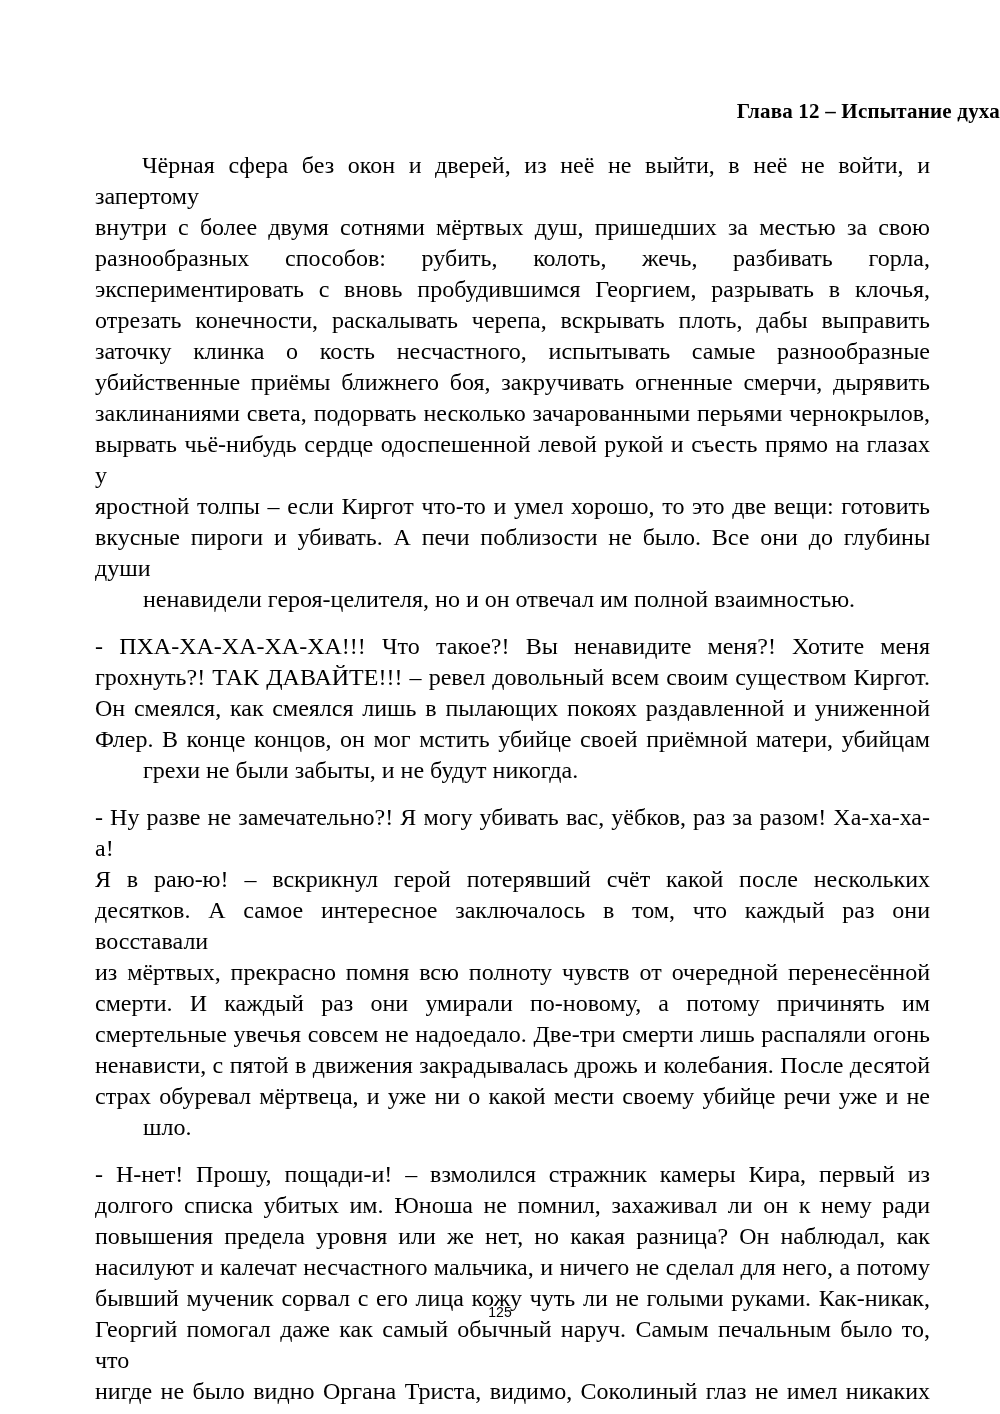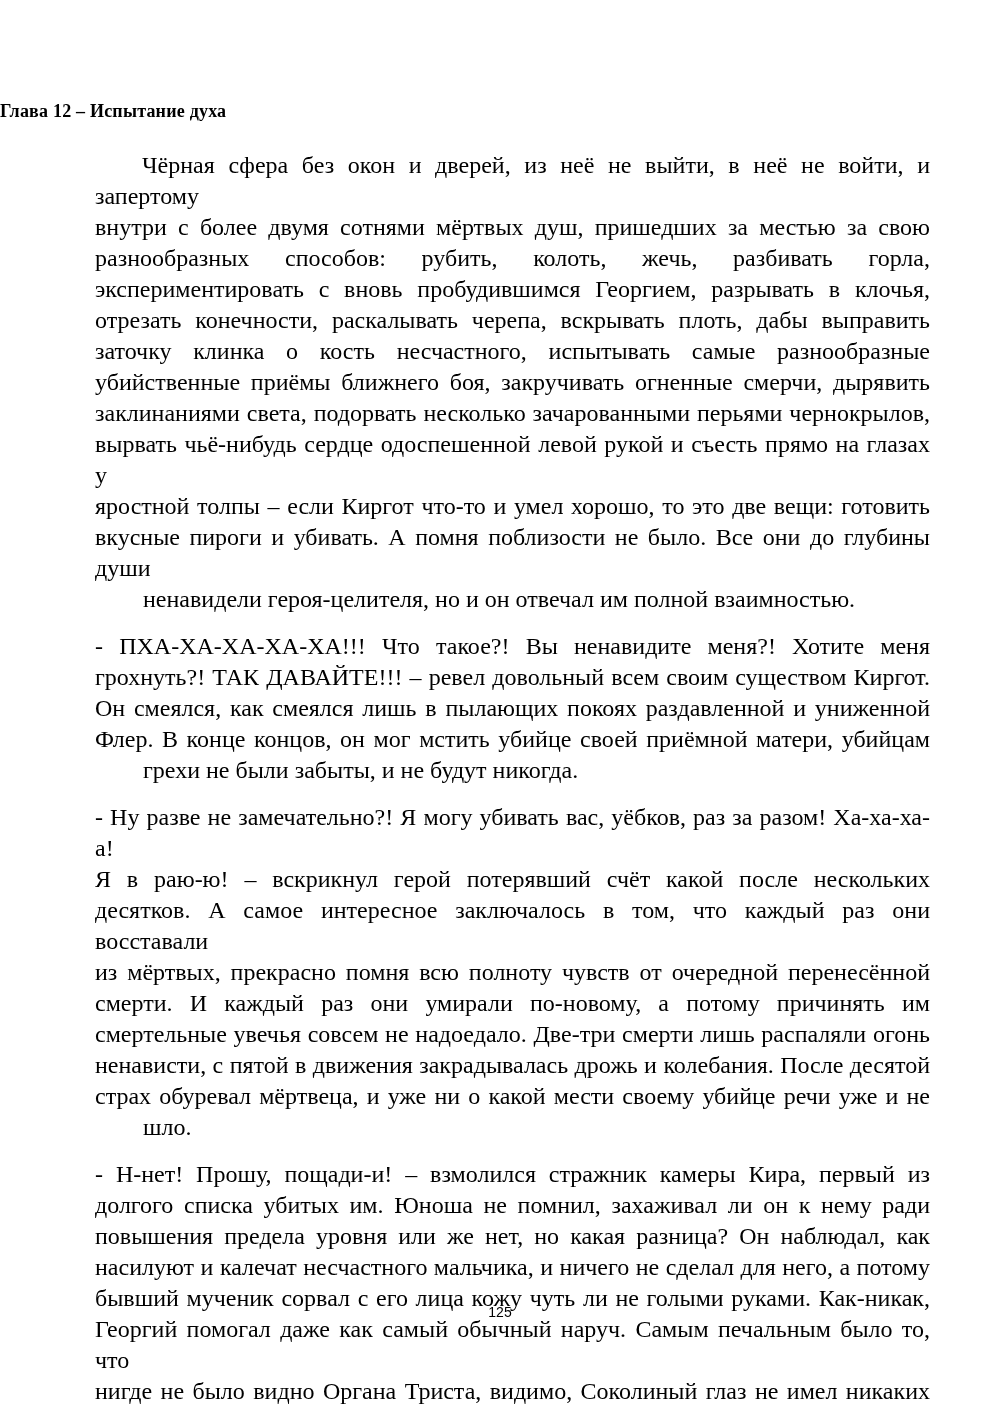--- a/index.html
+++ b/index.html
@@ -14,23 +14,23 @@
     background: #ffffff;
     color: #000000;
     font-family: "Liberation Serif", "DejaVu Serif", serif;
     overflow: hidden;
   }
   .chapter-title {
     position: absolute;
     top: 96px;
     left: 0;
     width: 100%;
-    text-align: left;
+    text-align: right;
     font-weight: bold;
-    font-size: 18px;
+    font-size: 21px;
     line-height: 31px;
     letter-spacing: 0.2px;
   }
   .content {
     position: absolute;
     left: 95px;
     top: 150px;
     width: 835px;
     font-size: 24px;
     line-height: 31px;
@@ -67,21 +67,21 @@
         <div class="line indent">Чёрная сфера без окон и дверей, из неё не выйти, в неё не войти, и запертому</div>
         <div class="line">внутри с более двумя сотнями мёртвых душ, пришедших за местью за свою</div>
         <div class="line">разнообразных способов: рубить, колоть, жечь, разбивать горла,</div>
         <div class="line">экспериментировать с вновь пробудившимся Георгием, разрывать в клочья,</div>
         <div class="line">отрезать конечности, раскалывать черепа, вскрывать плоть, дабы выправить</div>
         <div class="line">заточку клинка о кость несчастного, испытывать самые разнообразные</div>
         <div class="line">убийственные приёмы ближнего боя, закручивать огненные смерчи, дырявить</div>
         <div class="line">заклинаниями света, подорвать несколько зачарованными перьями чернокрылов,</div>
         <div class="line">вырвать чьё-нибудь сердце одоспешенной левой рукой и съесть прямо на глазах у</div>
         <div class="line">яростной толпы – если Киргот что-то и умел хорошо, то это две вещи: готовить</div>
-        <div class="line">вкусные пироги и убивать. А помня поблизости не было. Все они до глубины души</div>
+        <div class="line">вкусные пироги и убивать. А печи поблизости не было. Все они до глубины души</div>
         <div class="line last-left">ненавидели героя-целителя, но и он отвечал им полной взаимностью.</div>
       </div>
       <div class="paragraph">
         <div class="line">- ПХА-ХА-ХА-ХА-ХА!!! Что такое?! Вы ненавидите меня?! Хотите меня</div>
         <div class="line">грохнуть?! ТАК ДАВАЙТЕ!!! – ревел довольный всем своим существом Киргот.</div>
         <div class="line">Он смеялся, как смеялся лишь в пылающих покоях раздавленной и униженной</div>
         <div class="line">Флер. В конце концов, он мог мстить убийце своей приёмной матери, убийцам</div>
         <div class="line last-left">грехи не были забыты, и не будут никогда.</div>
       </div>
       <div class="paragraph">

